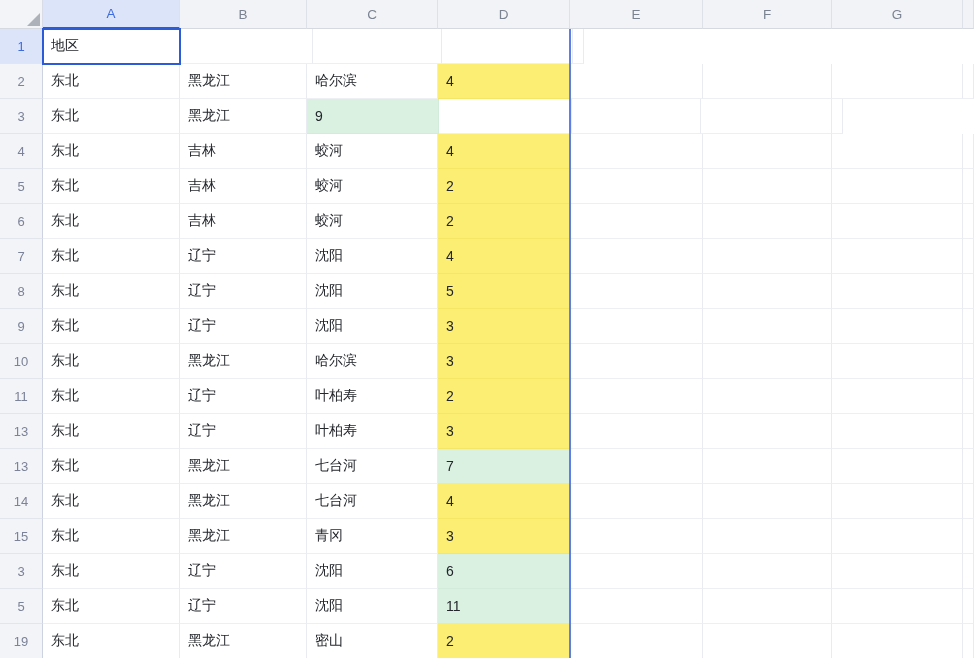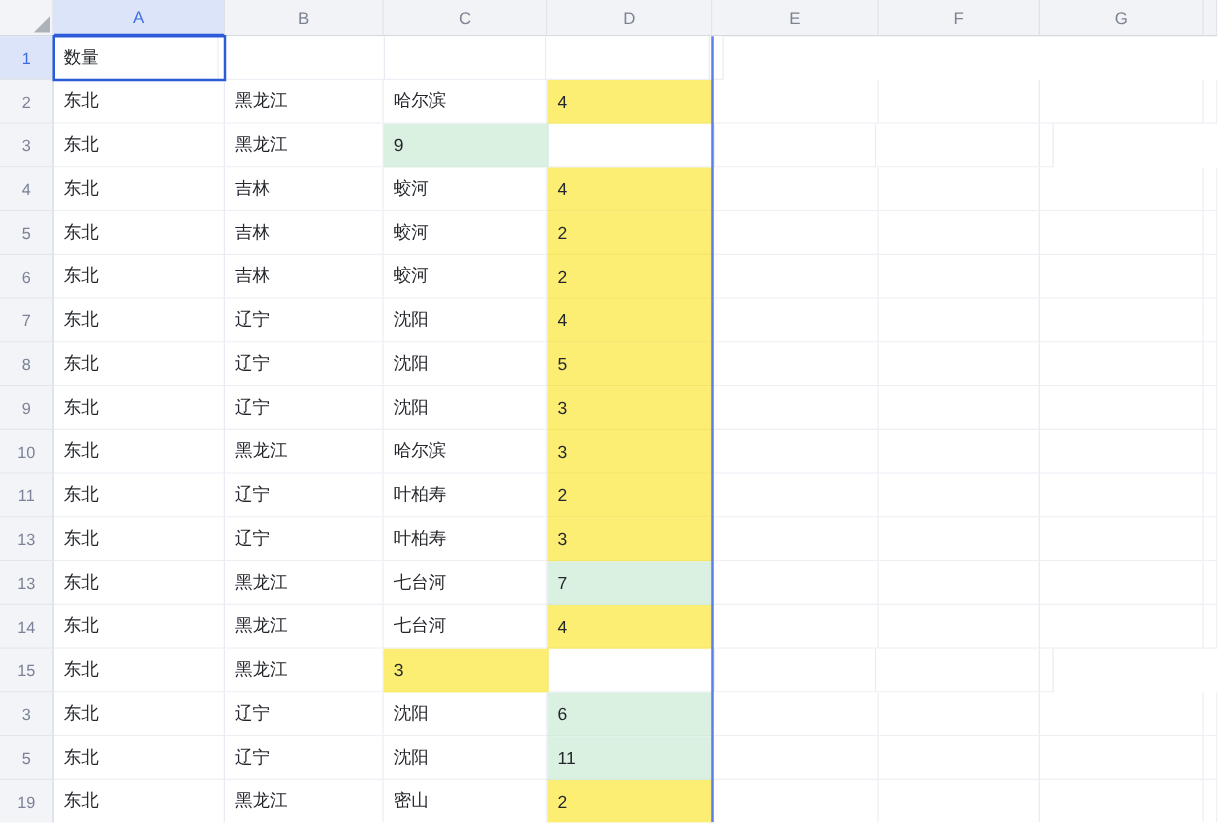--- a/index.html
+++ b/index.html
@@ -105,21 +105,21 @@
       <div class="colheader" style="width: 132px;">D</div>
       <div class="colheader" style="width: 133px;">E</div>
       <div class="colheader" style="width: 129px;">F</div>
       <div class="colheader" style="width: 131px;">G</div>
       <div class="colheader" style="width: 11px;"></div>
     </div>
 
   <div class="grid-body">
       <div class="sheet-row">
         <div class="rowheader selected">1</div>
-        <div class="cell" style="width: 132px;">数量</div>
+        <div class="cell" style="width: 137px;">地区</div>
         <div class="cell" style="width: 133px;"></div>
         <div class="cell" style="width: 129px;"></div>
         <div class="cell" style="width: 131px;"></div>
         <div class="cell" style="width: 11px;"></div>
       </div>
       <div class="sheet-row">
         <div class="rowheader">2</div>
         <div class="cell" style="width: 137px;">东北</div>
         <div class="cell" style="width: 127px;">黑龙江</div>
         <div class="cell" style="width: 131px;">哈尔滨</div>
@@ -257,20 +257,21 @@
         <div class="cell fill-yellow" style="width: 132px;">4</div>
         <div class="cell" style="width: 133px;"></div>
         <div class="cell" style="width: 129px;"></div>
         <div class="cell" style="width: 131px;"></div>
         <div class="cell" style="width: 11px;"></div>
       </div>
       <div class="sheet-row">
         <div class="rowheader">15</div>
         <div class="cell" style="width: 137px;">东北</div>
         <div class="cell" style="width: 127px;">黑龙江</div>
+        <div class="cell" style="width: 131px;">青冈</div>
         <div class="cell fill-yellow" style="width: 132px;">3</div>
         <div class="cell" style="width: 133px;"></div>
         <div class="cell" style="width: 129px;"></div>
         <div class="cell" style="width: 131px;"></div>
         <div class="cell" style="width: 11px;"></div>
       </div>
       <div class="sheet-row">
         <div class="rowheader">3</div>
         <div class="cell" style="width: 137px;">东北</div>
         <div class="cell" style="width: 127px;">辽宁</div>

